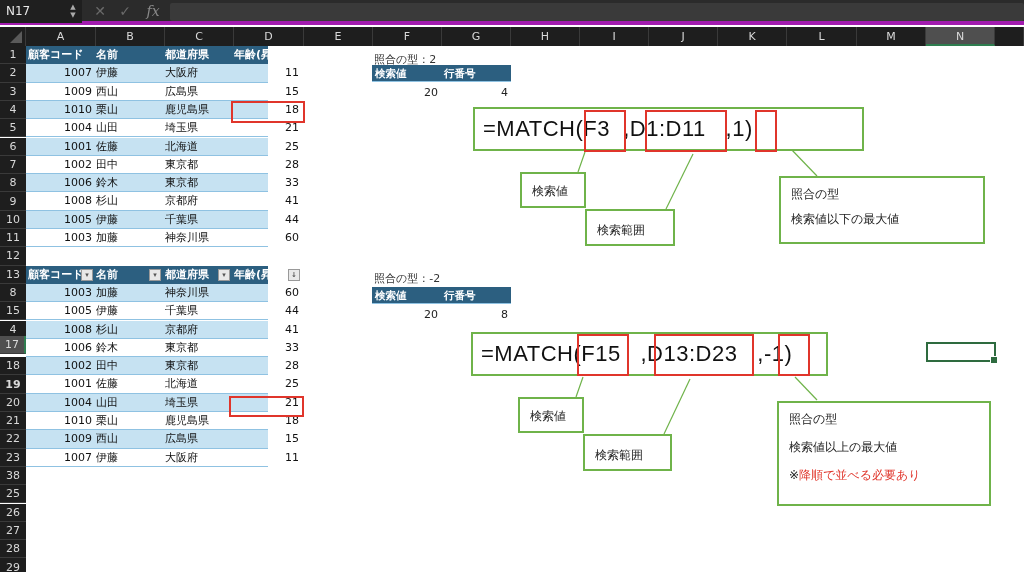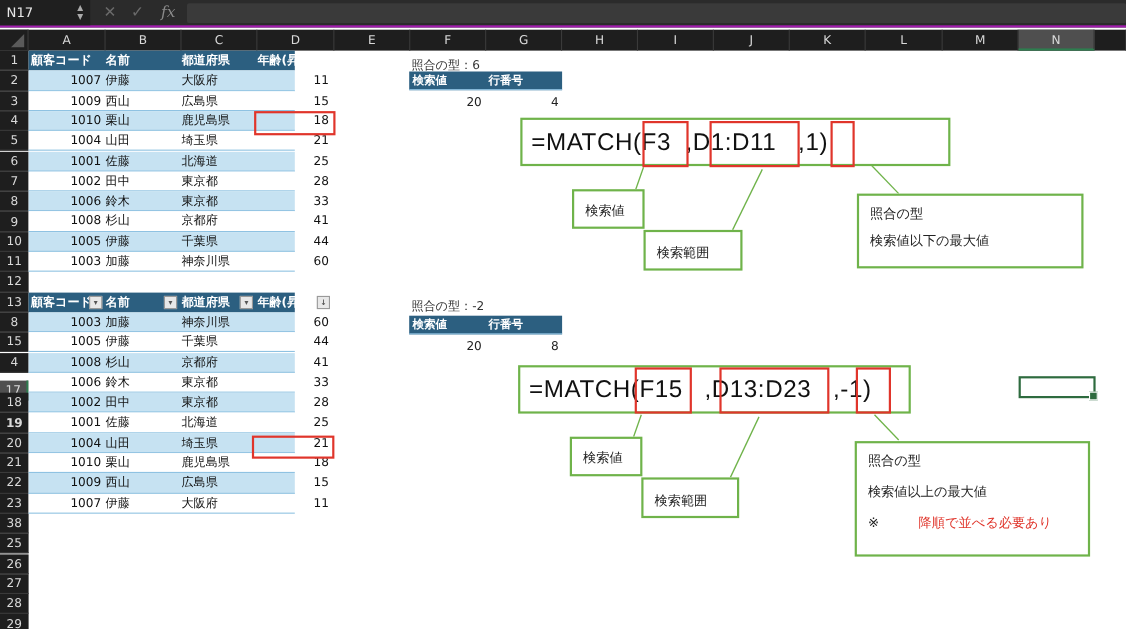--- a/index.html
+++ b/index.html
@@ -1,20 +1,20 @@
 <!DOCTYPE html>
 <html><head>
 <meta charset="utf-8">
 <style>
   * { box-sizing: border-box; margin: 0; padding: 0; }
   html, body { width: 1024px; height: 572px; overflow: hidden; background: #ffffff; }
   body { position: relative; font-family: "DejaVu Sans", "Liberation Sans", sans-serif; }
 
   
-  .formula-bar { position: absolute; left: 0; top: 0; width: 1024px; height: 25px; background: #2b2b2b; border-bottom: 2px solid #a21caf; }
+  .formula-bar { position: absolute; left: 0; top: 0; width: 1024px; height: 25px; background: #2b2b2b; border-bottom: 4px solid #a21caf; }
   .name-box { position: absolute; left: 0; top: 0; width: 82px; height: 23px; background: #1f1f1f; color: #e8e8e8; font-size: 12px; line-height: 23px; padding-left: 6px; }
   .name-box-stepper { position: absolute; left: 68px; top: 3px; width: 10px; height: 17px; color: #aaa; font-size: 7px; line-height: 8px; text-align: center; }
   .fb-btn { position: absolute; top: 0; height: 23px; line-height: 23px; color: #6a6a6a; font-size: 14px; text-align: center; width: 20px; }
   .fx { font-family: "DejaVu Serif", serif; font-style: italic; color: #8a8a8a; font-size: 14px; }
   .formula-input { position: absolute; left: 170px; top: 3px; right: 0; height: 18px; background: #3a3a3a; border-radius: 2px; }
 
   
   .col-headers { position: absolute; left: 0; top: 27px; width: 1024px; height: 19px; background: #1e1e1e; }
   .corner { position: absolute; left: 0; top: 0; width: 26px; height: 19px; background: #1e1e1e; border-right: 1px solid #3a3a3a; }
   .corner:after { content: ""; position: absolute; right: 3px; bottom: 3px; border-left: 12px solid transparent; border-bottom: 12px solid #5a5a5a; }
@@ -47,21 +47,21 @@
   .label-txt { position: absolute; font-size: 11px; color: #333; }
   .mini-hdr { position: absolute; height: 17px; width: 139px; background: #2c5f80; color: #fff; font-size: 10.5px; font-weight: bold; line-height: 17px; border-bottom: 1px solid #8fc2e2; }
   .mini-hdr span { position: absolute; top: 0; }
   .mini-val { position: absolute; font-size: 11px; color: #222; text-align: right; width: 64px; }
 
   
   .formula-box { position: absolute; border: 2px solid #6fb34a; background: #fff; height: 44px; }
   .formula-txt { position: absolute; left: 8px; top: 7px; font-family: "Liberation Sans", sans-serif; font-size: 22px; color: #111; white-space: pre; letter-spacing: 0.5px; }
   .callout { position: absolute; border: 2px solid #6fb34a; background: #fff; font-size: 12px; color: #222; }
   .callout .ln { position: absolute; left: 10px; white-space: nowrap; }
-  .callout .red { color: #e0352b; margin-left: 36px; }
+  .callout .red { color: #e0352b; }
   svg.leaders { position: absolute; left: 0; top: 0; width: 1024px; height: 572px; pointer-events: none; }
 
   .active-cell { position: absolute; left: 926px; top: 342px; width: 70px; height: 20px; border: 2px solid #2e6b3f; }
   .active-cell:after { content: ""; position: absolute; right: -4px; bottom: -4px; width: 6px; height: 6px; background: #2e6b3f; border: 1px solid #fff; }
 </style>
 </head>
 <body>
 
 <div class="formula-bar">
   <div class="name-box">N17</div>
@@ -103,21 +103,21 @@
     <div class="row-h" style="top: 155.8px;">7</div>
     <div class="row-h" style="top: 174.1px;">8</div>
     <div class="row-h" style="top: 192.4px;">9</div>
     <div class="row-h" style="top: 210.7px;">10</div>
     <div class="row-h" style="top: 229px;">11</div>
     <div class="row-h" style="top: 247.3px;">12</div>
     <div class="row-h" style="top: 265.6px;">13</div>
     <div class="row-h" style="top: 283.9px;">8</div>
     <div class="row-h" style="top: 302.2px;">15</div>
     <div class="row-h" style="top: 320.5px;">4</div>
-    <div class="row-h sel" style="top: 346px;">17</div>
+    <div class="row-h sel" style="top: 336px;">17</div>
     <div class="row-h" style="top: 357.1px;">18</div>
     <div class="row-h" style="top: 375.4px; font-weight: bold;">19</div>
     <div class="row-h" style="top: 393.7px;">20</div>
     <div class="row-h" style="top: 412px;">21</div>
     <div class="row-h" style="top: 430.3px;">22</div>
     <div class="row-h" style="top: 448.6px;">23</div>
     <div class="row-h" style="top: 466.9px;">38</div>
     <div class="row-h" style="top: 485.2px;">25</div>
     <div class="row-h" style="top: 503.5px;">26</div>
     <div class="row-h" style="top: 521.8px;">27</div>
@@ -263,21 +263,21 @@
       <div class="cell c-a">1007</div>
       <div class="cell c-b">伊藤</div>
       <div class="cell c-c">大阪府</div>
       <div class="cell c-d">11</div>
     </div>
   </div>
 
 <div class="red-box" style="left:231px;top:101px;width:74px;height:22px"></div>
 <div class="red-box" style="left:229px;top:396px;width:75px;height:21px"></div>
 
-<div class="label-txt" style="left:374px;top:52px">照合の型：6</div>
+<div class="label-txt" style="left:374px;top:52px">照合の型：2</div>
 <div class="mini-hdr" style="left:372px;top:65px">
   <span style="left:3px">検索値</span>
   <span style="left:72px">行番号</span>
 </div>
 <div class="mini-val" style="left:374px;top:86px">20</div>
 <div class="mini-val" style="left:444px;top:86px">4</div>
 
 <div class="label-txt" style="left:374px;top:271px">照合の型：-2</div>
 <div class="mini-hdr" style="left:372px;top:287px">
   <span style="left:3px">検索値</span>

